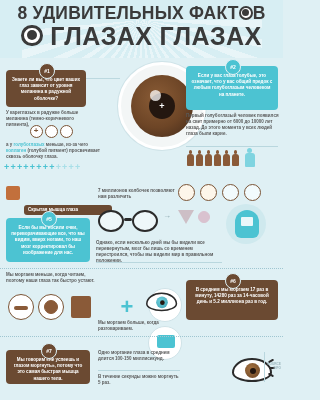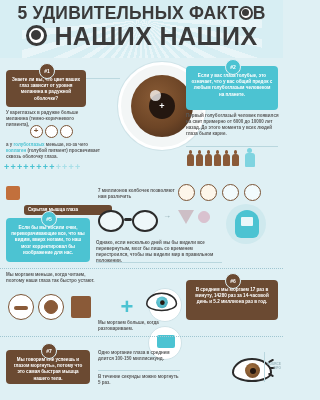--- a/index.html
+++ b/index.html
@@ -84,22 +84,22 @@
   .lash{position:absolute;width:6px;height:1.6px;background:#2b2b2b;border-radius:1px;}
   .credit{position:absolute;color:#9bb6bd;font-size:3.2px;line-height:4px;text-align:right;font-weight:bold;}
 </style>
 </head>
 <body>
 
 <div id="page">
 
   <div class="header">
     <div class="hdr-rays"></div>
-    <div class="title1"><span>5 УДИВИТЕЛЬНЫХ ФАКТ</span><span class="tgt"></span><span>В</span></div>
-    <div class="title2"><span class="tgt big"></span> <span>НАШИХ НАШИХ</span></div>
+    <div class="title1"><span>8 УДИВИТЕЛЬНЫХ ФАКТ</span><span class="tgt"></span><span>В</span></div>
+    <div class="title2"><span class="tgt big"></span> <span>ГЛАЗАХ ГЛАЗАХ</span></div>
   </div>
 
   <div class="eye-big">
     <div class="eye-iris">
       <div class="eye-pupil"></div>
       <div class="eye-gl"></div>
     </div>
     <div class="eye-cross">+</div>
   </div>
   <div class="leader" style="left:86px;top:78px;width:34px;"></div>

